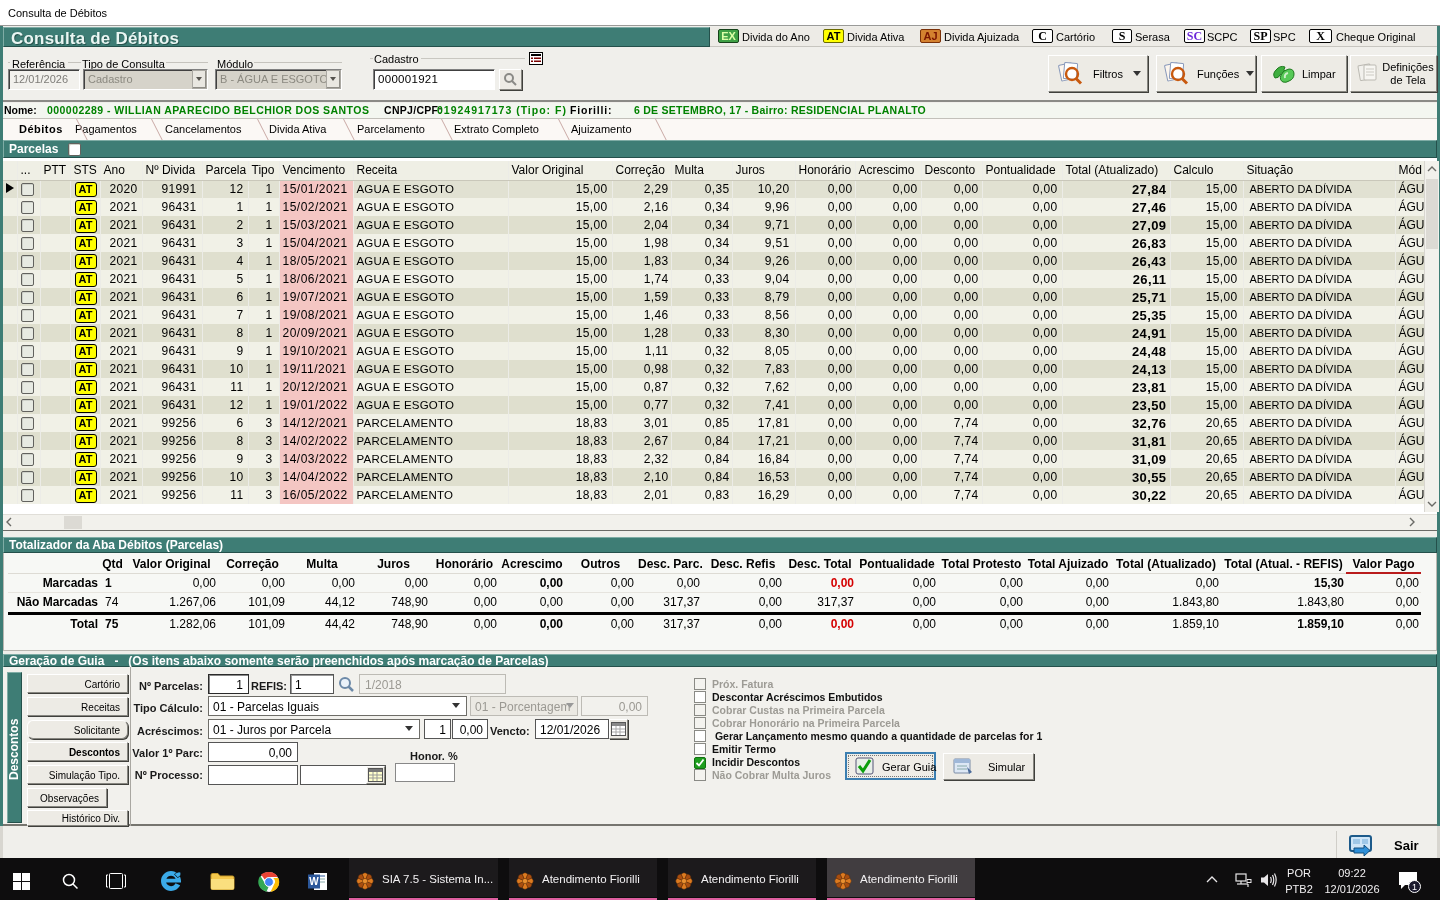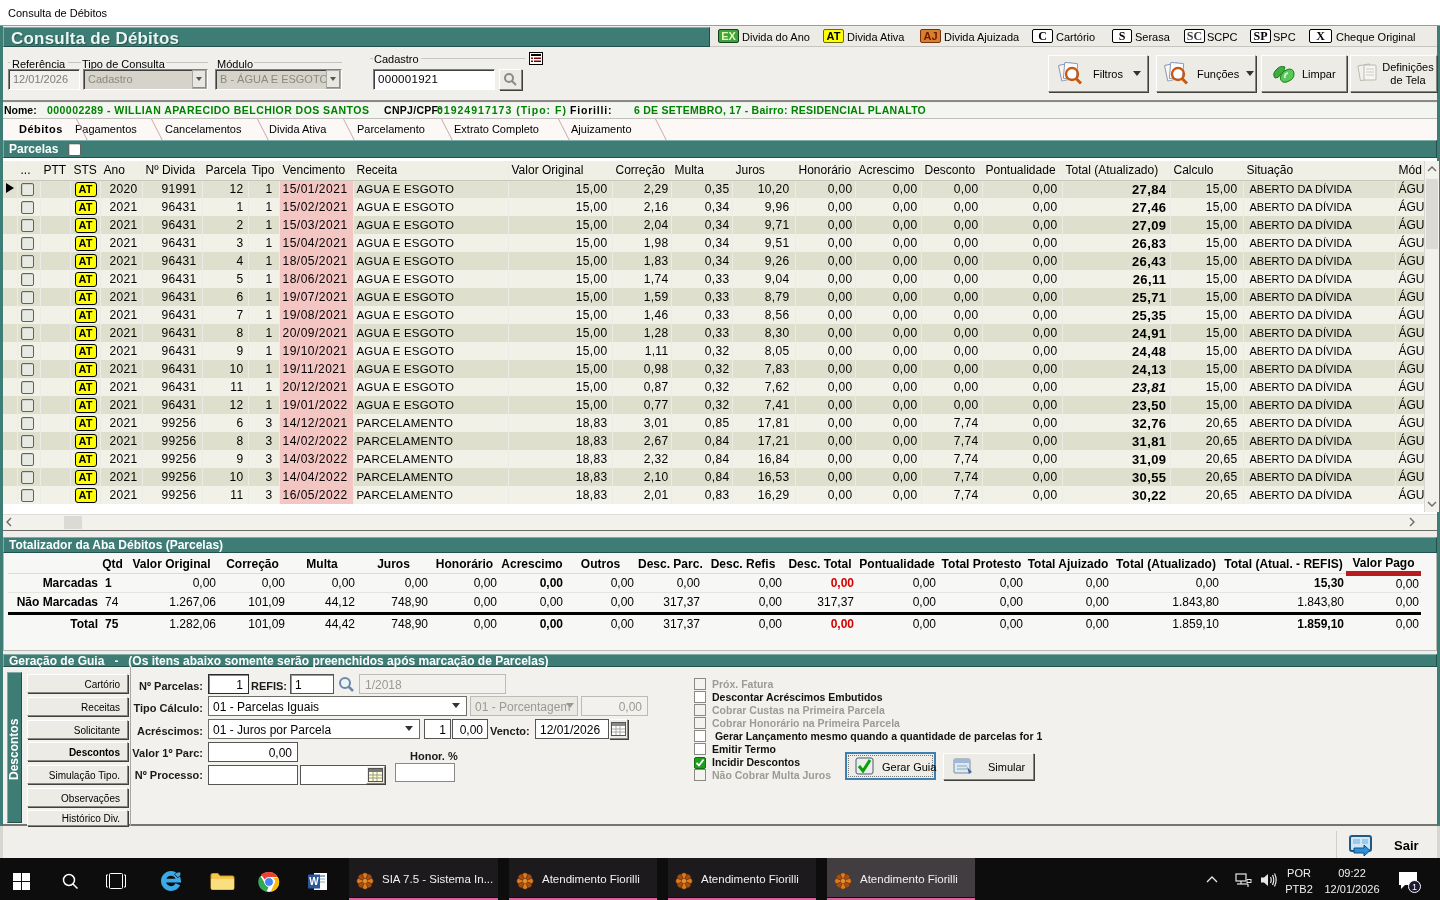--- a/index.html
+++ b/index.html
@@ -53,21 +53,21 @@
 <div class="ab" style="left:718px;top:29px;width:21px;height:14px;background:#3FA045;border:1px solid #16421A;border-radius:2px;color:#DCFFA8;font-size:11px;font-weight:bold;text-align:center;line-height:12px;">EX</div>
 <div class="ab" style="left:742px;top:31px;font-size:11px;">Divida do Ano</div>
 <div class="ab" style="left:823px;top:29px;width:21px;height:14px;background:#FFFF00;border:1px solid #6A6A00;border-radius:2px;color:#000;font-size:11px;font-weight:bold;text-align:center;line-height:12px;">AT</div>
 <div class="ab" style="left:847px;top:31px;font-size:11px;">Divida Ativa</div>
 <div class="ab" style="left:920px;top:29px;width:21px;height:14px;background:#D4812F;border:1px solid #7A3008;border-radius:2px;color:#7A1400;font-size:11px;font-weight:bold;text-align:center;line-height:12px;">AJ</div>
 <div class="ab" style="left:944px;top:31px;font-size:11px;">Divida Ajuizada</div>
 <div class="ab" style="left:1032px;top:29px;width:21px;height:14px;background:#fff;border:1px solid #000;border-radius:2px;color:#000;font-size:11px;font-weight:bold;text-align:center;line-height:12px;font-family:'Liberation Serif',serif;font-size:12px;">C</div>
 <div class="ab" style="left:1056px;top:31px;font-size:11px;">Cartório</div>
 <div class="ab" style="left:1112px;top:29px;width:20px;height:14px;background:#fff;border:1px solid #000;border-radius:2px;color:#000;font-size:11px;font-weight:bold;text-align:center;line-height:12px;font-family:'Liberation Serif',serif;font-size:12px;">S</div>
 <div class="ab" style="left:1135px;top:31px;font-size:11px;">Serasa</div>
-<div class="ab" style="left:1184px;top:29px;width:21px;height:14px;background:#fff;border:1px solid #000;border-radius:2px;color:#404040;font-size:11px;font-weight:bold;text-align:center;line-height:12px;font-family:'Liberation Serif',serif;font-size:12px;">SC</div>
+<div class="ab" style="left:1184px;top:29px;width:21px;height:14px;background:#fff;border:1px solid #000;border-radius:2px;color:#6d28d9;font-size:11px;font-weight:bold;text-align:center;line-height:12px;font-family:'Liberation Serif',serif;font-size:12px;">SC</div>
 <div class="ab" style="left:1207px;top:31px;font-size:11px;">SCPC</div>
 <div class="ab" style="left:1250px;top:29px;width:21px;height:14px;background:#fff;border:1px solid #000;border-radius:2px;color:#000;font-size:11px;font-weight:bold;text-align:center;line-height:12px;font-family:'Liberation Serif',serif;font-size:12px;">SP</div>
 <div class="ab" style="left:1273px;top:31px;font-size:11px;">SPC</div>
 <div class="ab" style="left:1309px;top:29px;width:23px;height:14px;background:#fff;border:1px solid #000;border-radius:2px;color:#000;font-size:11px;font-weight:bold;text-align:center;line-height:12px;font-family:'Liberation Serif',serif;font-size:12px;">X</div>
 <div class="ab" style="left:1336px;top:31px;font-size:11px;">Cheque Original</div>
 </div>
 
 <div class="ab" style="left:3px;top:47px;width:1434px;height:55px;background:#F0EFEB;border-bottom:2px solid #8a8a86;"></div>
 <div class="ab" style="left:12px;top:58px;font-size:11px;">Referência</div>
 <div class="ab" style="left:82px;top:58px;font-size:11px;">Tipo de Consulta</div>
@@ -526,21 +526,21 @@
           <td class="pink">20/12/2021</td>
           <td class="txt">AGUA E ESGOTO</td>
           <td class="num">15,00</td>
           <td class="num" style="padding-right:2px;">0,87</td>
           <td class="num" style="padding-right:2px;">0,32</td>
           <td class="num" style="padding-right:5px;">7,62</td>
           <td class="num" style="padding-right:2px;">0,00</td>
           <td class="num" style="padding-right:3px;">0,00</td>
           <td class="num" style="padding-right:3px;">0,00</td>
           <td class="num">0,00</td>
-          <td class="num b tot" style="padding-right:3px;font-style:italic;">23,81</td>
+          <td class="num b tot" style="padding-right:3px;">23,81</td>
           <td class="num" style="padding-right:5px;">15,00</td>
           <td style="padding-left:6px;font-size:11px;">ABERTO DA DÍVIDA</td>
           <td style="padding-right:0;">ÁGU</td>
         </tr>
 <tr class="r1">
           <td style="padding:0 0 0 3px;"></td>
           <td style="padding:0;">
             <div class="cb" style="margin-left:3px;"></div>
           </td>
           <td></td>
@@ -755,21 +755,21 @@
 <td class="b" style="text-align:center;border-bottom:1px solid #DDDBD4;">Acrescimo</td>
 <td class="b" style="text-align:center;border-bottom:1px solid #DDDBD4;">Outros</td>
 <td class="b" style="text-align:center;border-bottom:1px solid #DDDBD4;">Desc. Parc.</td>
 <td class="b" style="text-align:center;border-bottom:1px solid #DDDBD4;">Desc. Refis</td>
 <td class="b" style="text-align:center;border-bottom:1px solid #DDDBD4;">Desc. Total</td>
 <td class="b" style="text-align:center;border-bottom:1px solid #DDDBD4;">Pontualidade</td>
 <td class="b" style="text-align:center;border-bottom:1px solid #DDDBD4;">Total Protesto</td>
 <td class="b" style="text-align:center;border-bottom:1px solid #DDDBD4;">Total Ajuizado</td>
 <td class="b" style="text-align:center;border-bottom:1px solid #DDDBD4;">Total (Atualizado)</td>
 <td class="b" style="text-align:center;border-bottom:1px solid #DDDBD4;">Total (Atual. - REFIS)</td>
-<td class="b" style="text-align:center;border-bottom:5px solid #b91c1c;">Valor Pago</td>
+<td class="b" style="text-align:center;border-bottom:2px solid #b91c1c;">Valor Pago</td>
 </tr>
 <tr style="height:19px;">
           <td style="font-weight:bold;">Marcadas</td>
           <td style="text-align:left;padding-left:5px;font-weight:bold;">1</td>
           <td style="">0,00</td>
           <td style="">0,00</td>
           <td style="">0,00</td>
           <td style="">0,00</td>
           <td style="">0,00</td>
           <td style=""><b>0,00</b></td>
@@ -832,24 +832,24 @@
 <div class="ab tealbar" style="left:3px;top:654px;width:1434px;height:13px;">
   <div class="ab" style="left:5px;top:-1px;font-size:12px;">Geração de Guia&nbsp;&nbsp;&nbsp;-&nbsp;&nbsp;&nbsp;(Os itens abaixo somente serão preenchidos após marcação de Parcelas)</div>
 </div>
 <div class="ab" style="left:3px;top:667px;width:1434px;height:159px;background:#F2F1ED;border-bottom:2px solid #76756f;"></div>
 <div id="geracao">
 <div class="ab tealbar" style="left:7px;top:672px;width:15px;height:151px;"></div>
 <div class="ab" style="left:7px;top:694px;width:15px;height:110px;color:#fff;font-weight:bold;font-size:12px;writing-mode:vertical-rl;transform:rotate(180deg);text-align:center;">Descontos</div>
 <div class="ab" style="left:130px;top:667px;width:1px;height:159px;background:#A9A7A1;"></div>
 <div class="ab btn3d" style="left:27px;top:674px;width:101px;height:19px;font-size:10px;text-align:right;padding:4px 7px 0 0;">Cartório</div>
 <div class="ab btn3d" style="left:27px;top:697px;width:101px;height:19px;font-size:10px;text-align:right;padding:4px 7px 0 0;">Receitas</div>
-<div class="ab btn3d" style="left:27px;top:720px;width:101px;height:19px;font-size:10px;text-align:right;padding:4px 7px 0 0;">Solicitante</div>
+<div class="ab btn3d" style="left:27px;top:720px;width:101px;height:19px;font-size:10px;text-align:right;padding:4px 7px 0 0;border-radius:6px;">Solicitante</div>
 <div class="ab btn3d" style="left:27px;top:742px;width:101px;height:19px;font-size:10px;text-align:right;padding:4px 7px 0 0;font-weight:bold;">Descontos</div>
 <div class="ab btn3d" style="left:27px;top:765px;width:101px;height:19px;font-size:10px;text-align:right;padding:4px 7px 0 0;">Simulação Tipo.</div>
-<div class="ab btn3d" style="left:27px;top:788px;width:101px;height:19px;font-size:10px;text-align:right;padding:4px 7px 0 0;">Observações</div>
+<div class="ab btn3d" style="left:27px;top:788px;width:80px;height:19px;font-size:10px;text-align:right;padding:4px 7px 0 0;">Observações</div>
 <div class="ab btn3d" style="left:27px;top:810px;width:101px;height:16px;font-size:10px;text-align:right;padding:2px 7px 0 0;">Histórico Div.</div>
 <div class="ab gl" style="left:120px;top:680px;width:83px;text-align:right;">Nº Parcelas:</div>
 <div class="ab gl" style="left:120px;top:702px;width:83px;text-align:right;">Tipo Cálculo:</div>
 <div class="ab gl" style="left:120px;top:725px;width:83px;text-align:right;">Acréscimos:</div>
 <div class="ab gl" style="left:120px;top:747px;width:83px;text-align:right;">Valor 1º Parc:</div>
 <div class="ab gl" style="left:120px;top:769px;width:83px;text-align:right;">Nº Processo:</div>
 
 <div class="ab" style="left:208px;top:674px;width:41px;height:20px;background:#fff;border:1px solid #2b2b2b;box-shadow:inset 1px 1px 0 #888;font-size:12px;text-align:right;padding:3px 5px 0 0;">1</div>
 <div class="ab gl" style="left:248px;top:680px;width:39px;text-align:right;">REFIS:</div>
 <div class="ab" style="left:290px;top:674px;width:44px;height:20px;background:#fff;border:1px solid #555;box-shadow:inset 1px 1px 0 #999;font-size:12px;padding:3px 0 0 4px;">1</div>

